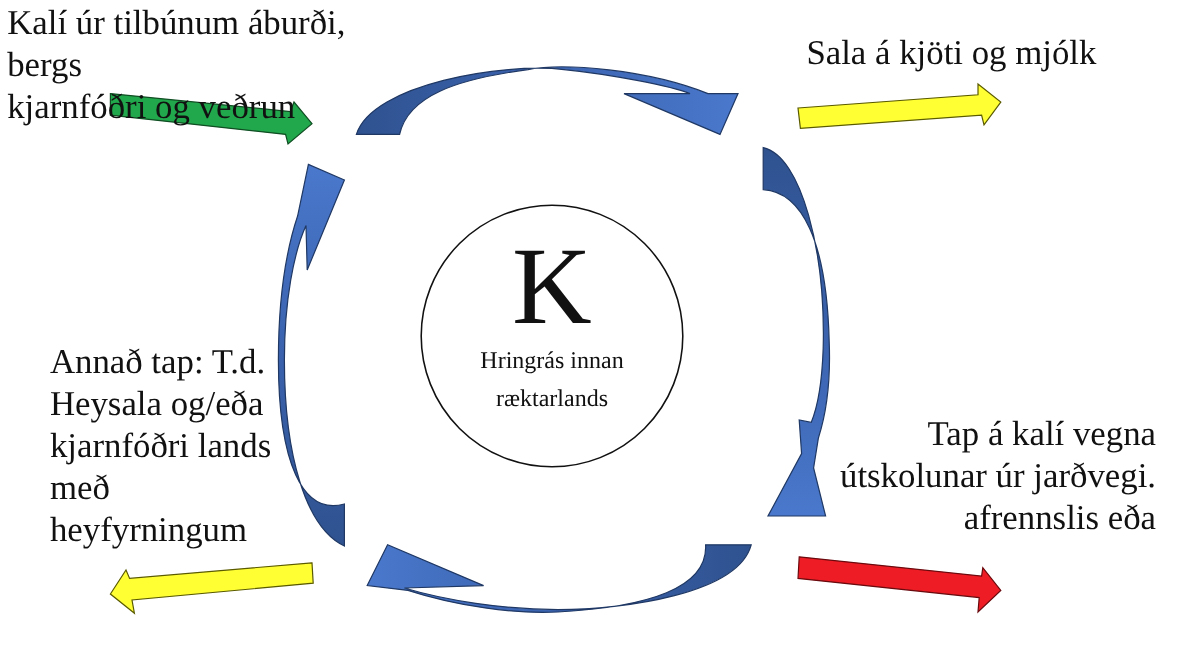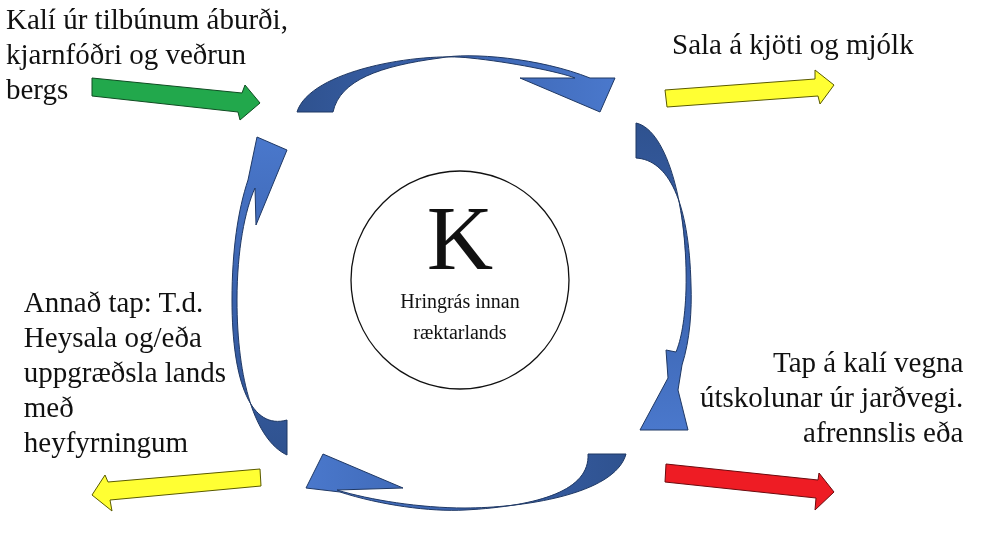--- a/index.html
+++ b/index.html
@@ -64,32 +64,32 @@
   <div class="center">
     <div class="k">K</div>
     <div class="sub">
       <div>Hringrás innan</div>
       <div>ræktarlands</div>
     </div>
   </div>
 
   <div class="label" id="lbl-input">
     <div>Kalí úr tilbúnum áburði,</div>
+    <div>bergs</div>
     <div>kjarnfóðri og veðrun</div>
-    <div>bergs</div>
   </div>
 
   <div class="label" id="lbl-sales">
     <div>Sala á kjöti og mjólk</div>
   </div>
 
   <div class="label" id="lbl-other">
     <div>Annað tap: T.d.</div>
     <div>Heysala og/eða</div>
-    <div>uppgræðsla lands</div>
+    <div>kjarnfóðri lands</div>
     <div>með</div>
     <div>heyfyrningum</div>
   </div>
 
   <div class="label" id="lbl-leach">
     <div>Tap á kalí vegna</div>
     <div>útskolunar úr jarðvegi.</div>
     <div>afrennslis eða</div>
   </div>
 

